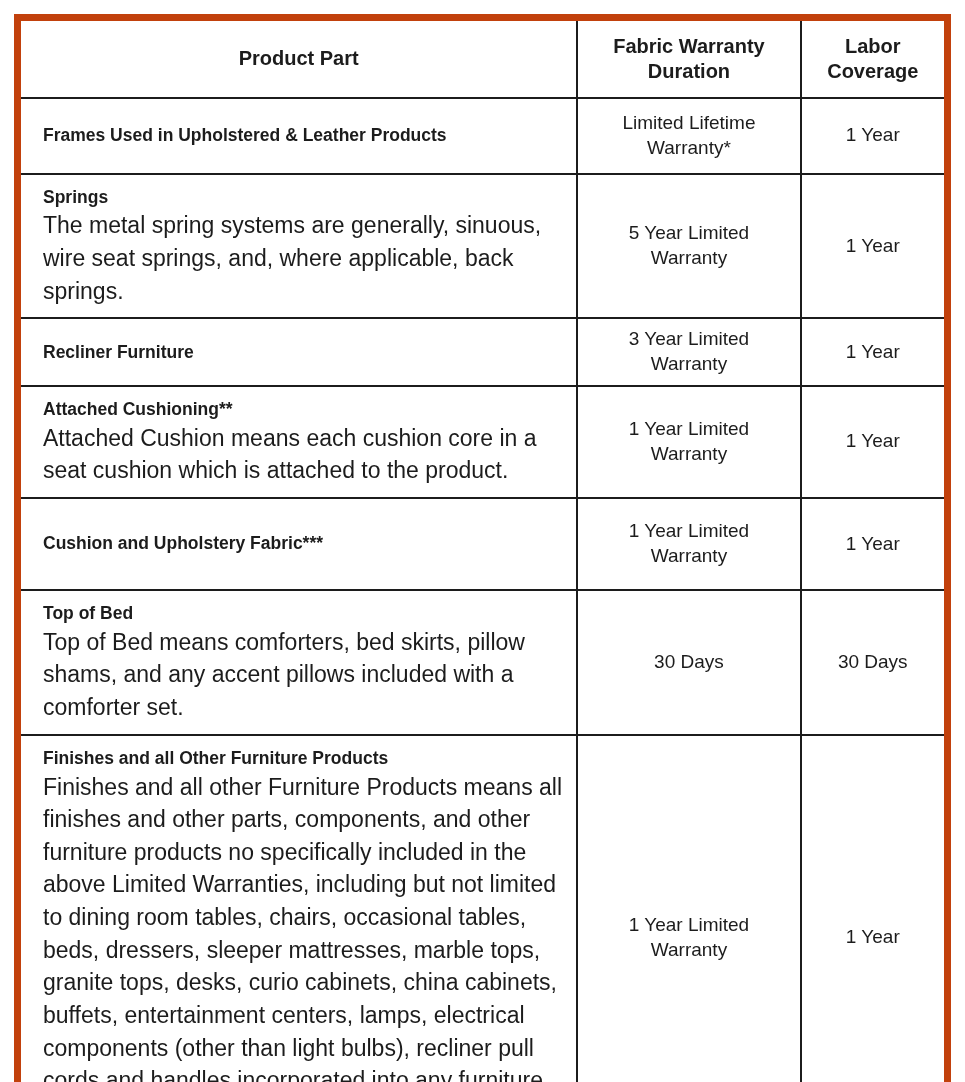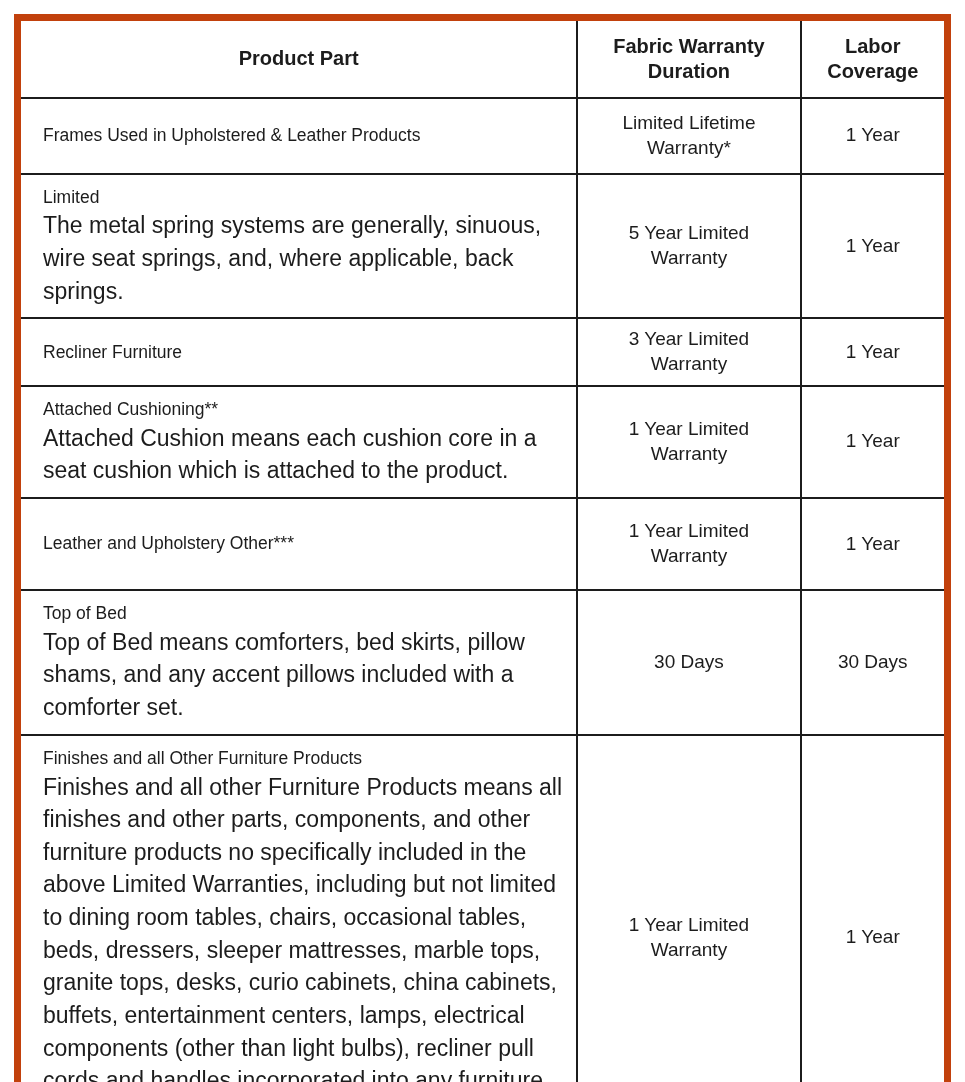--- a/index.html
+++ b/index.html
@@ -40,21 +40,21 @@
     line-height: 1.25;
     height: 80px;
   }
   td.part-cell {
     text-align: left;
     padding: 10px 14px 10px 22px;
     font-size: 17.5px;
     line-height: 1.42;
   }
   .part-title {
-    font-weight: normal;
+    font-weight: bold;
     font-size: 17.5px;
   }
   .part-desc {
     font-weight: normal;
     font-size: 23px;
   }
   td.dur-cell,
   td.labor-cell {
     text-align: center;
     padding: 8px 12px;
@@ -93,21 +93,21 @@
       <tr>
         <td class="part-cell">
           <div class="part-title">Frames Used in Upholstered &amp; Leather Products</div>
           <div class="part-desc"></div>
         </td>
         <td class="dur-cell">Limited Lifetime Warranty*</td>
         <td class="labor-cell">1 Year</td>
       </tr>
       <tr>
         <td class="part-cell">
-          <div class="part-title">Limited</div>
+          <div class="part-title">Springs</div>
           <div class="part-desc">The metal spring systems are generally, sinuous, wire seat springs, and, where applicable, back springs.</div>
         </td>
         <td class="dur-cell">5 Year Limited Warranty</td>
         <td class="labor-cell">1 Year</td>
       </tr>
       <tr>
         <td class="part-cell">
           <div class="part-title">Recliner Furniture</div>
           <div class="part-desc"></div>
         </td>
@@ -117,21 +117,21 @@
       <tr>
         <td class="part-cell">
           <div class="part-title">Attached Cushioning**</div>
           <div class="part-desc">Attached Cushion means each cushion core in a seat cushion which is attached to the product.</div>
         </td>
         <td class="dur-cell">1 Year Limited Warranty</td>
         <td class="labor-cell">1 Year</td>
       </tr>
       <tr>
         <td class="part-cell">
-          <div class="part-title">Leather and Upholstery Other***</div>
+          <div class="part-title">Cushion and Upholstery Fabric***</div>
           <div class="part-desc"></div>
         </td>
         <td class="dur-cell">1 Year Limited Warranty</td>
         <td class="labor-cell">1 Year</td>
       </tr>
       <tr>
         <td class="part-cell">
           <div class="part-title">Top of Bed</div>
           <div class="part-desc">Top of Bed means comforters, bed skirts, pillow shams, and any accent pillows included with a comforter set.</div>
         </td>

